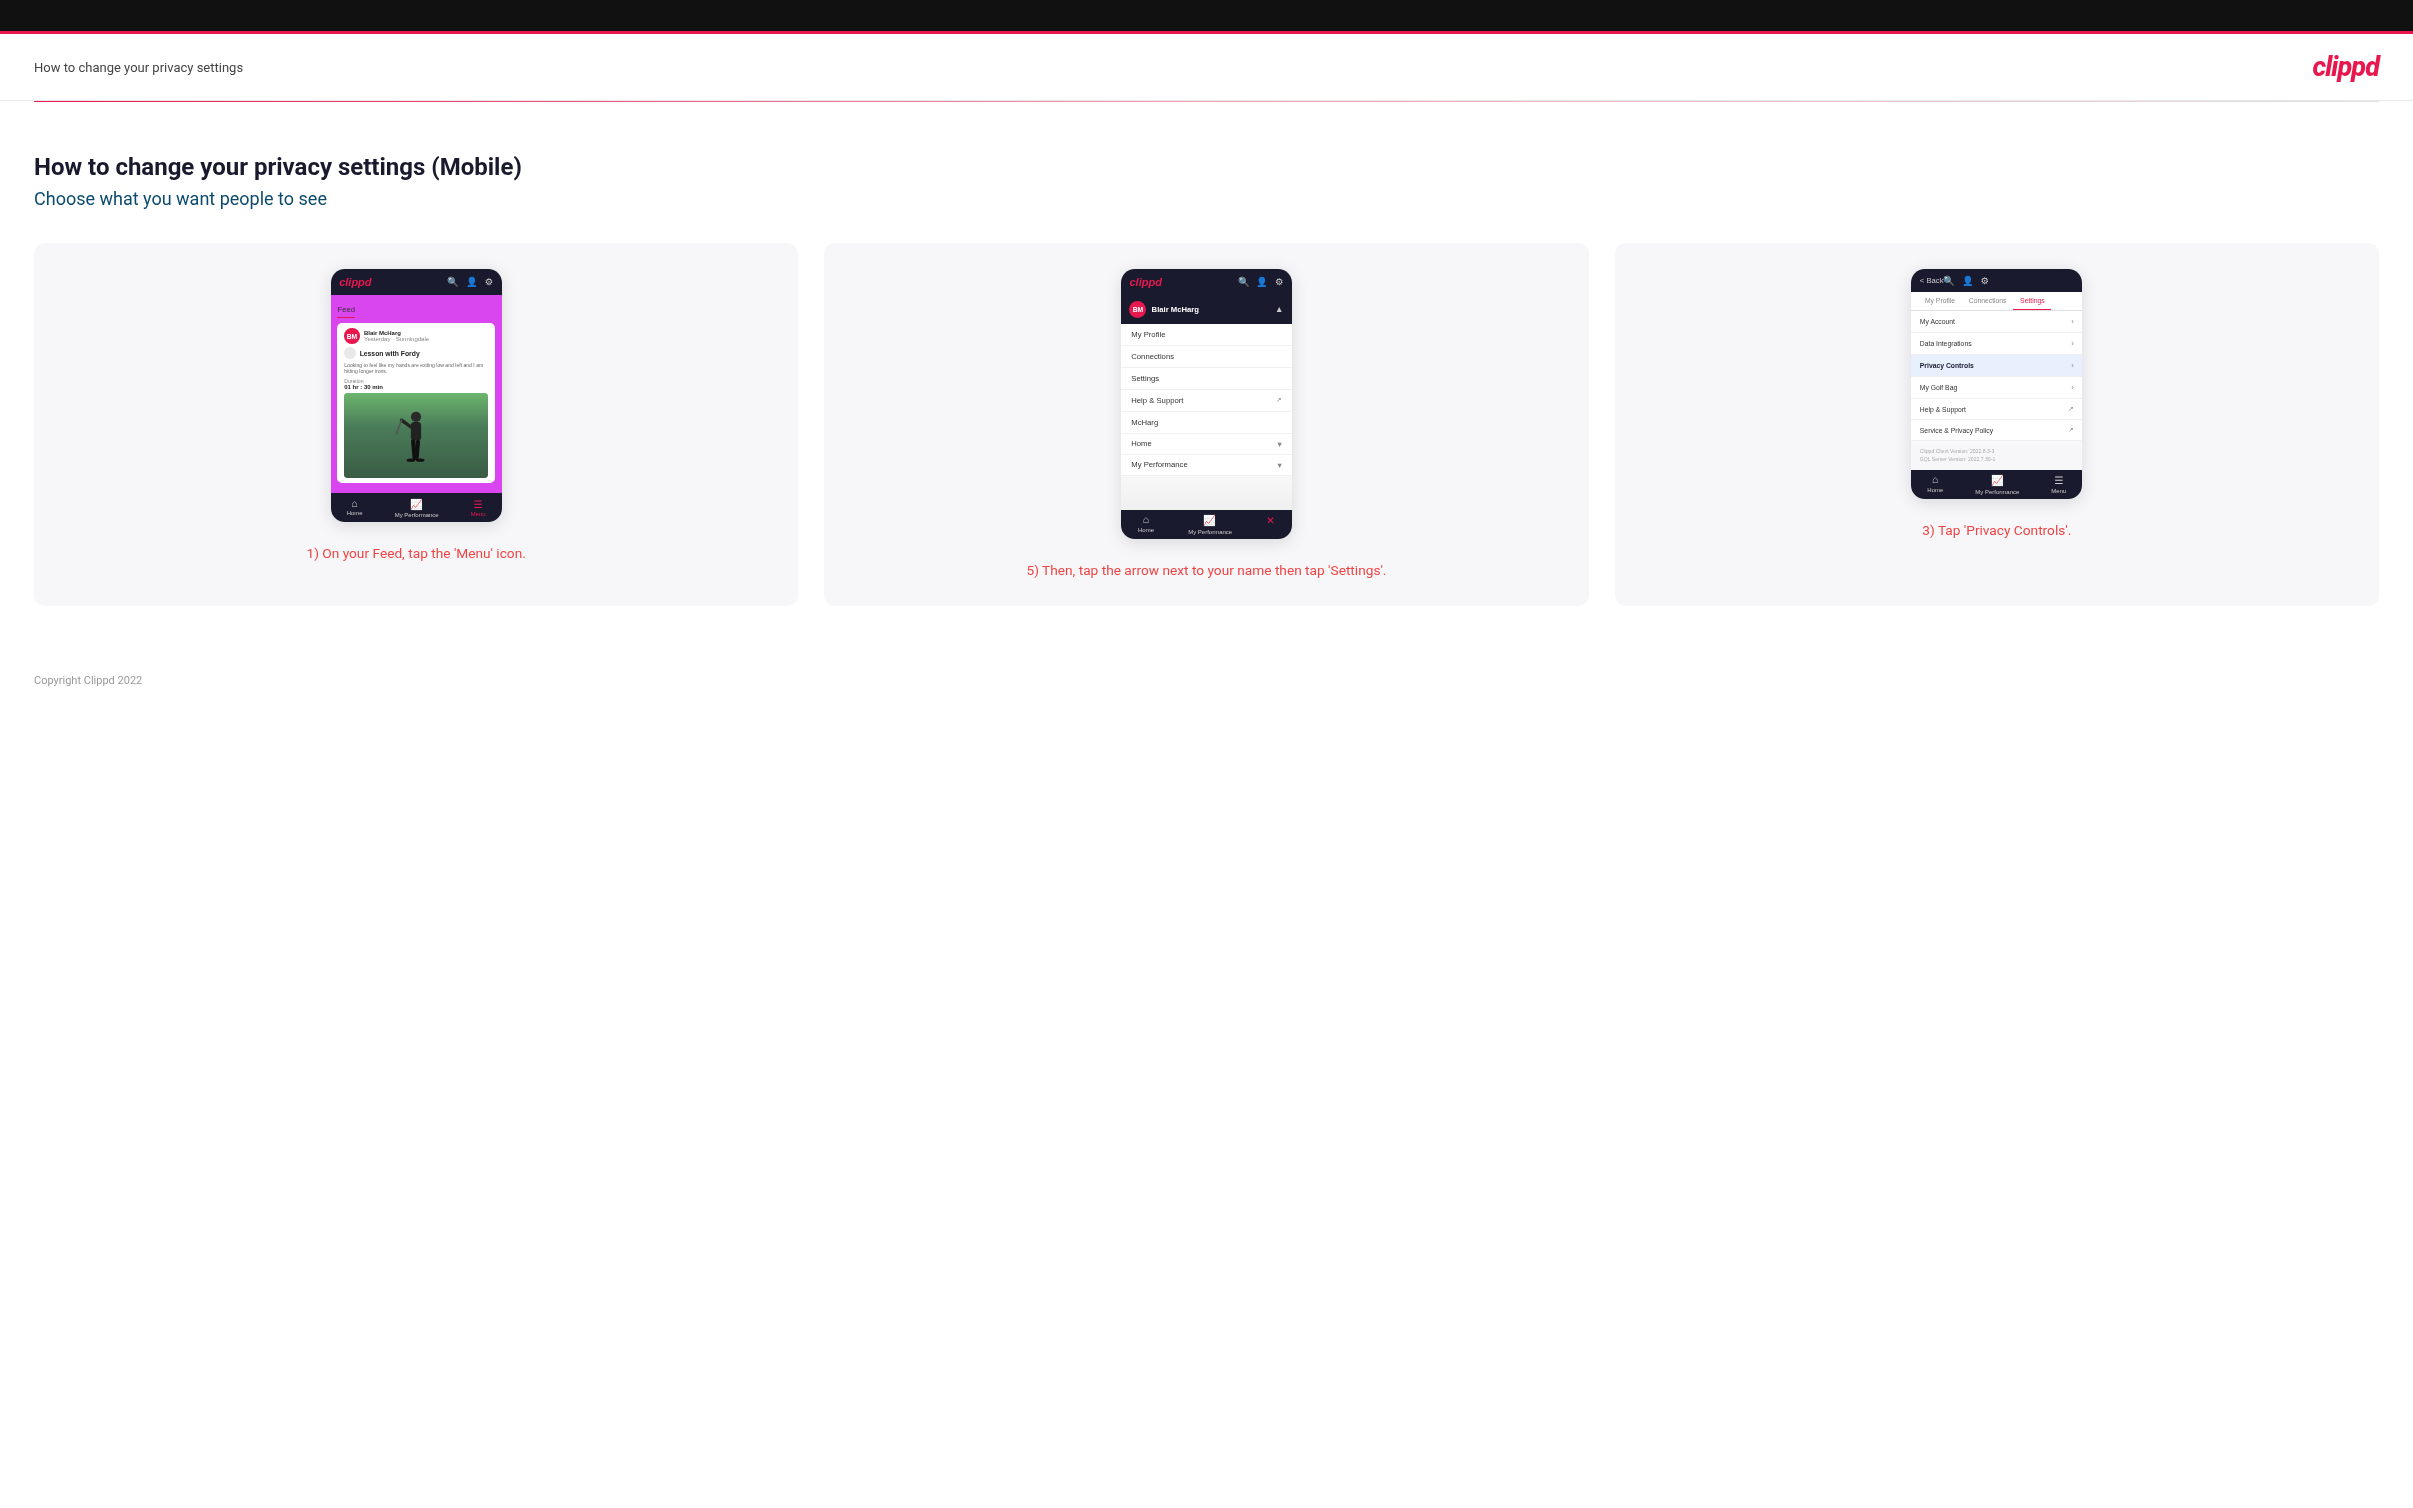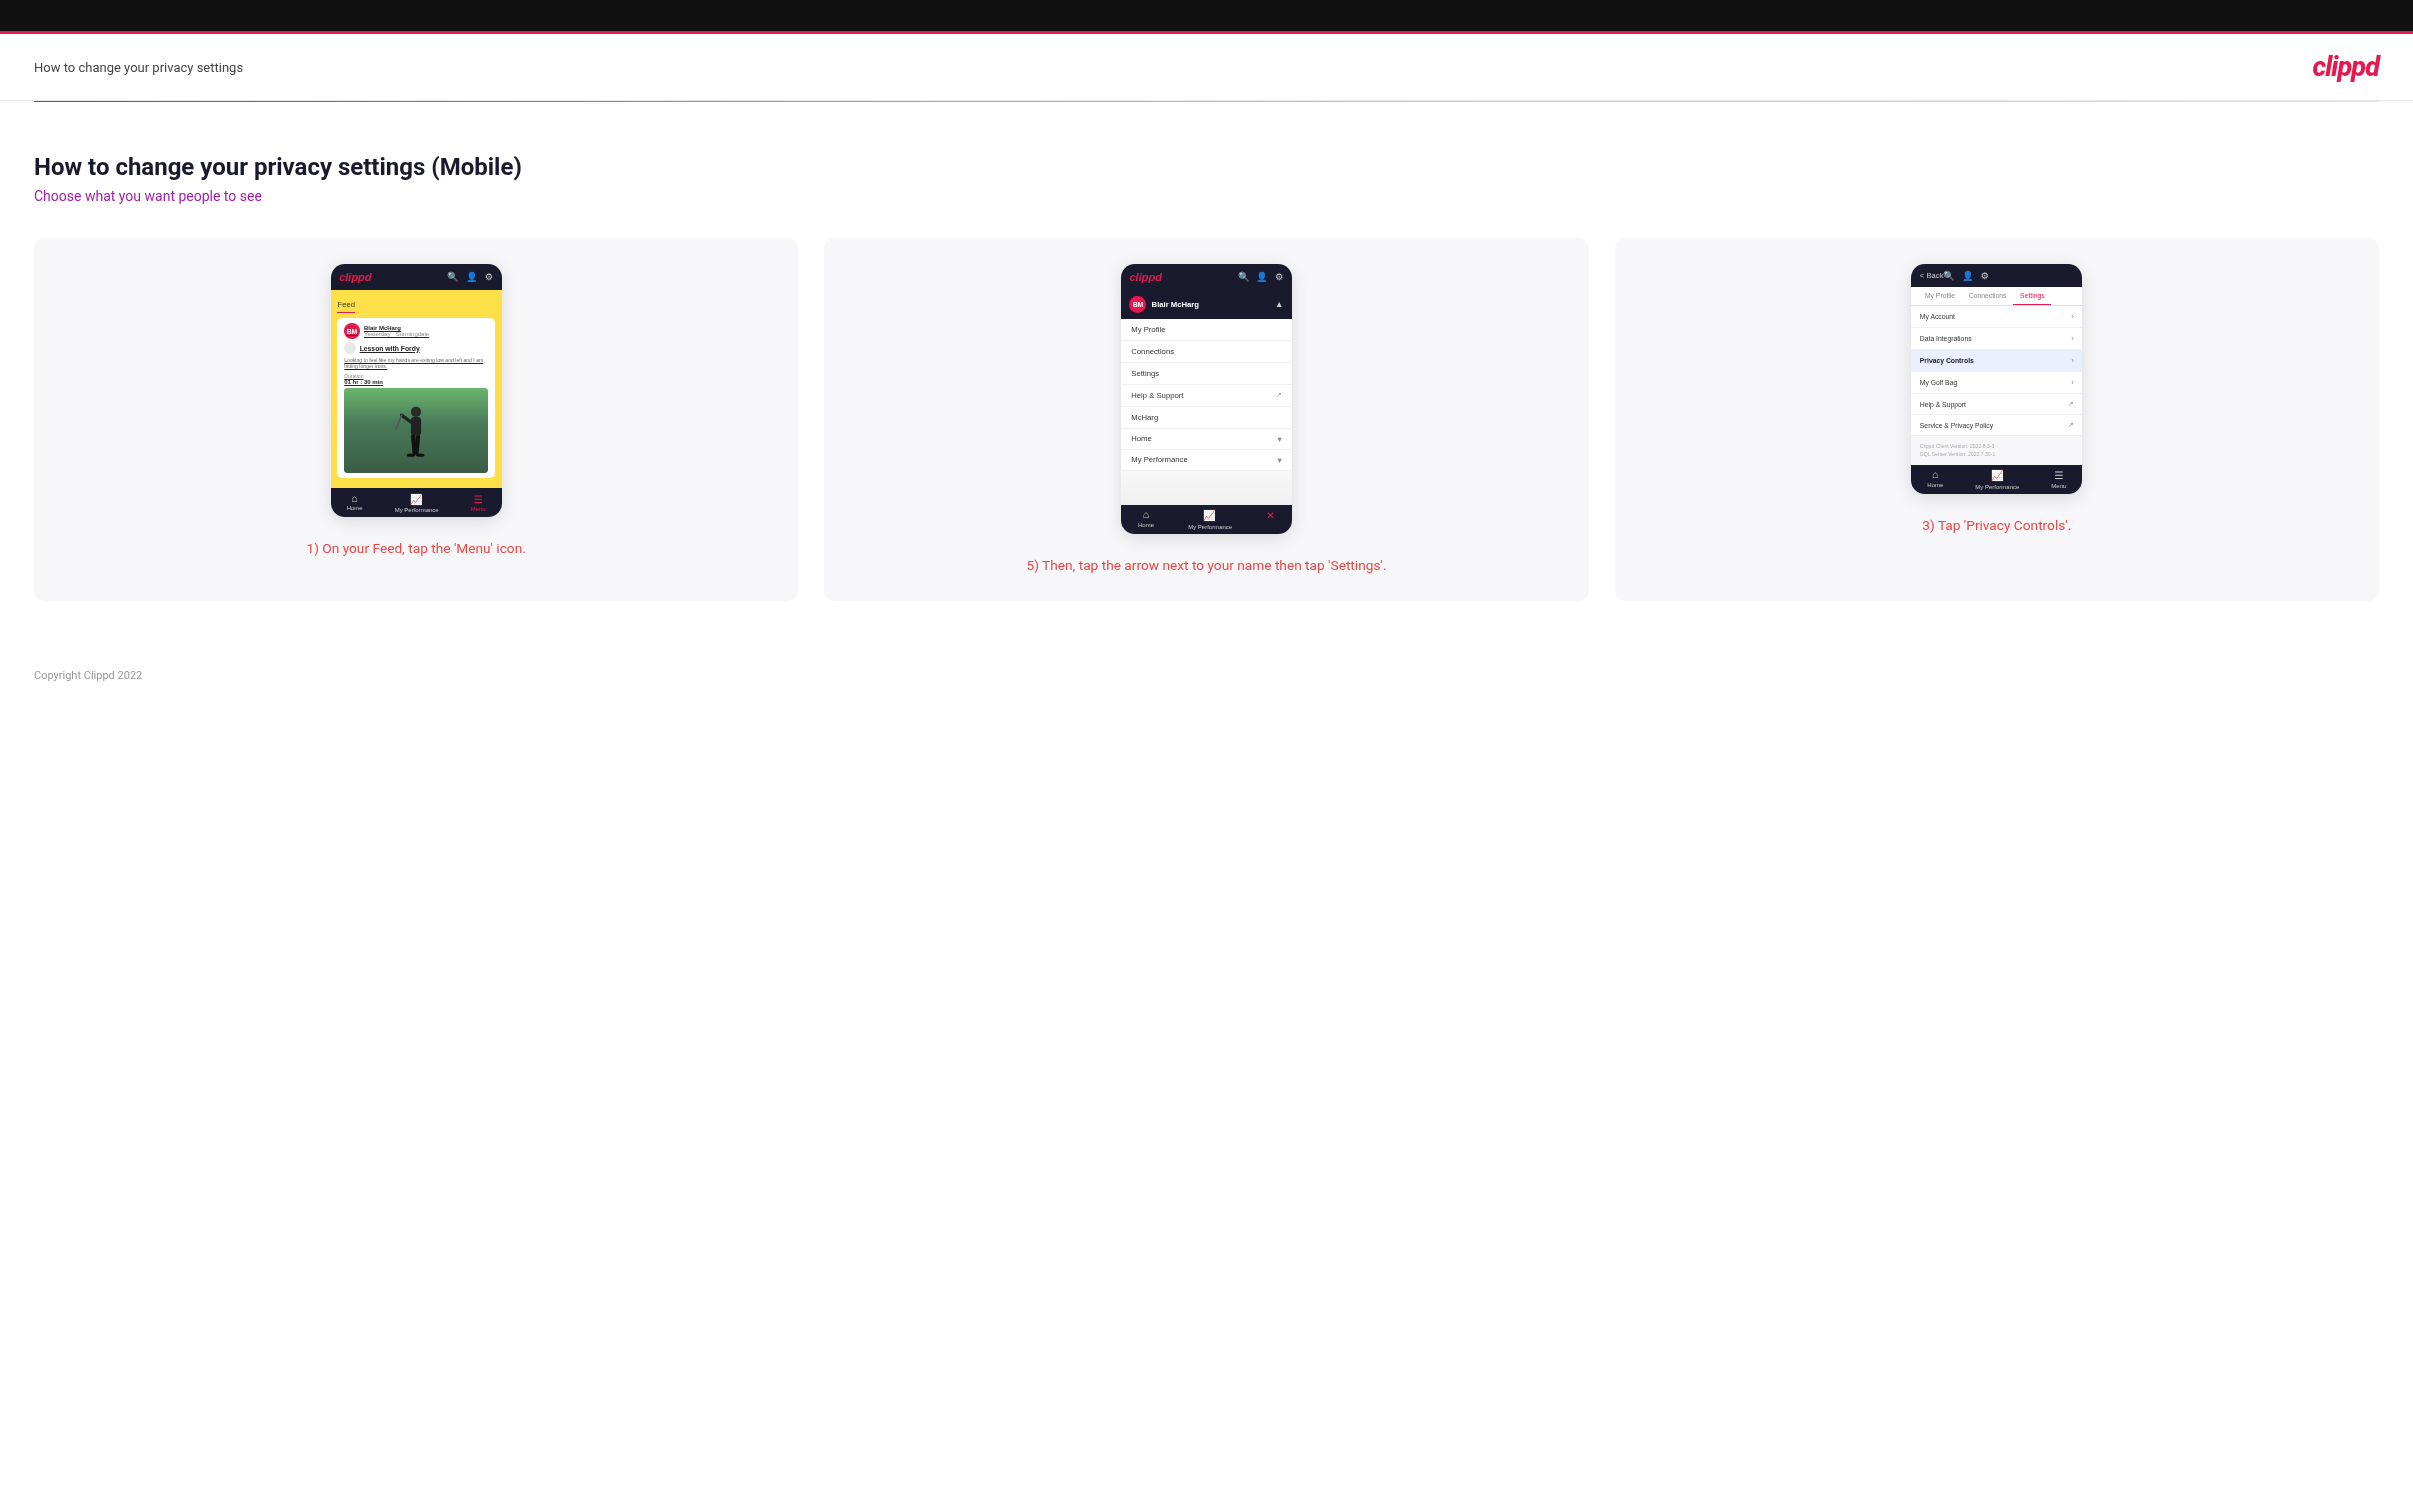--- a/index.html
+++ b/index.html
@@ -59,22 +59,22 @@
     }
 
     .page-heading {
       font-size: 24px;
       font-weight: 700;
       color: #1a1a2e;
       margin-bottom: 6.8px;
     }
 
     .page-subheading {
-      font-size: 14px;
-      color: #a21caf;
+      font-size: 18px;
+      color: #0c4a6e;
       margin-bottom: 34px;
     }
 
     
     .steps-grid {
       display: grid;
       grid-template-columns: repeat(3, 1fr);
       gap: 26px;
     }
 
@@ -127,23 +127,22 @@
       align-items: center;
     }
 
     .app-icon {
       color: #ccc;
       font-size: 9.4px;
     }
 
     
     .feed-content {
-      background: #fde047;
+      background: #d946ef;
       padding: 5.1px 6.8px;
-      text-decoration: underline;
     }
 
     .feed-tab {
       font-size: 7.7px;
       color: #333;
       padding: 2.6px 0 3.4px;
       border-bottom: 1.7px solid #e8184e;
       display: inline-block;
       margin-bottom: 5.1px;
     }

